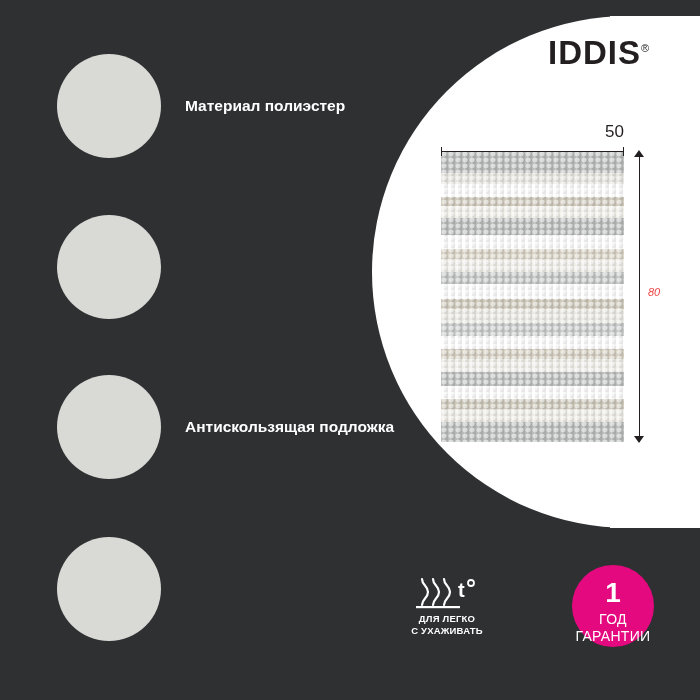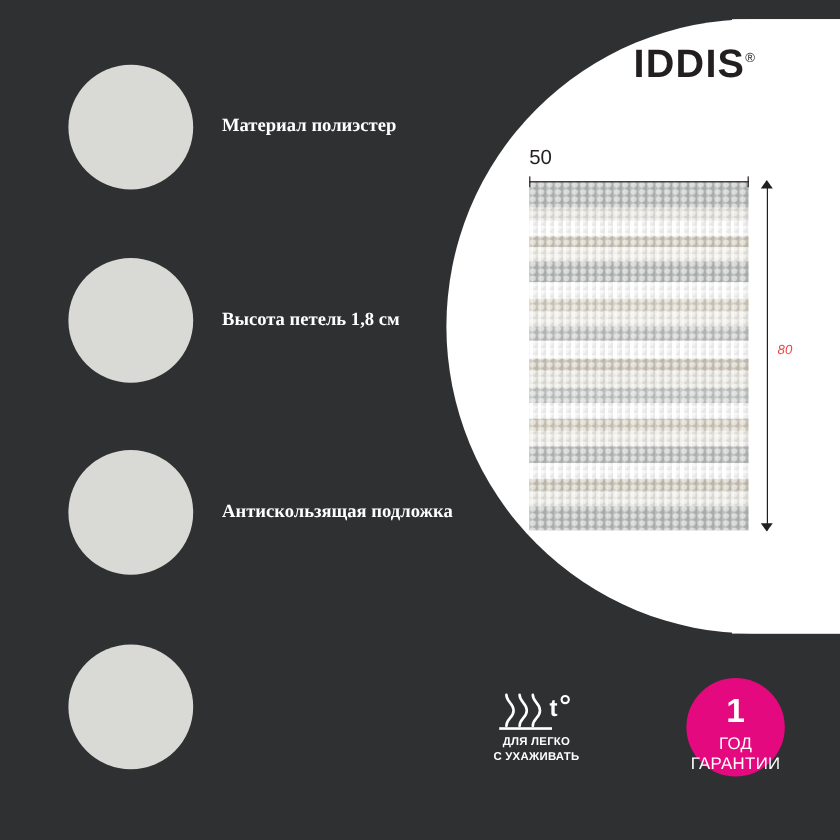--- a/index.html
+++ b/index.html
@@ -35,21 +35,21 @@
     left: 610px;
     top: 16px;
     width: 92px;
     height: 512px;
     background: #ffffff;
   }
 
   
   .brand {
     position: absolute;
-    left: 528px;
+    left: 548px;
     top: 36px;
     color: #231f20;
     font-size: 33px;
     font-weight: bold;
     letter-spacing: 1px;
     line-height: 1;
   }
   .brand .reg {
     font-size: 11px;
     vertical-align: super;
@@ -99,21 +99,21 @@
       radial-gradient(circle at 3px 3px, rgba(255,255,255,0.55) 2px, rgba(255,255,255,0) 3px);
     background-size: 7px 6px;
   }
 
   
   .dim-top-label {
     position: absolute;
     left: 441px;
     top: 122px;
     width: 183px;
-    text-align: left;
+    text-align: right;
     color: #231f20;
     font-size: 17px;
   }
   .dim-top-line {
     position: absolute;
     left: 441px;
     top: 151px;
     width: 183px;
     height: 1px;
     background: #231f20;
@@ -162,21 +162,20 @@
     font-size: 11px;
     font-style: italic;
   }
 
   
   .feature {
     position: absolute;
     left: 57px;
     width: 330px;
     height: 104px;
-    font-family: Liberation Serif, serif;
   }
   .feature .circle {
     position: absolute;
     left: 0;
     top: 0;
     width: 104px;
     height: 104px;
     border-radius: 50%;
     overflow: hidden;
     background: #d9d9d6;
@@ -342,21 +341,20 @@
   <div class="arrow-down"></div>
   <div class="dim-right-label">80</div>
 
   <div class="feature" style="top:54px;">
     <div class="circle cir-pom"></div>
     <div class="label">Материал полиэстер</div>
   </div>
 
   <div class="feature" style="top:215px;">
     <div class="circle cir-loop"></div>
-    <div class="label">Высота петель 1,8 см</div>
   </div>
 
   <div class="feature" style="top:375px;">
     <div class="circle cir-backing"></div>
     <div class="label">Антискользящая подложка</div>
   </div>
 
   <div class="feature" style="top:537px;">
     <div class="circle cir-tape"></div>
   </div>

